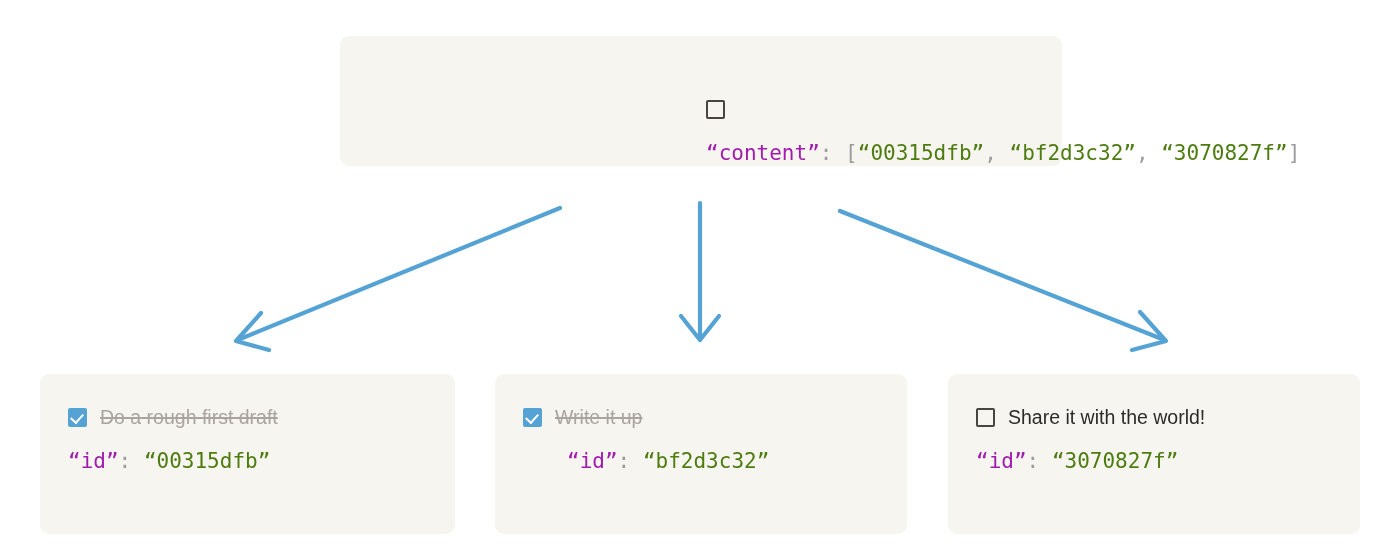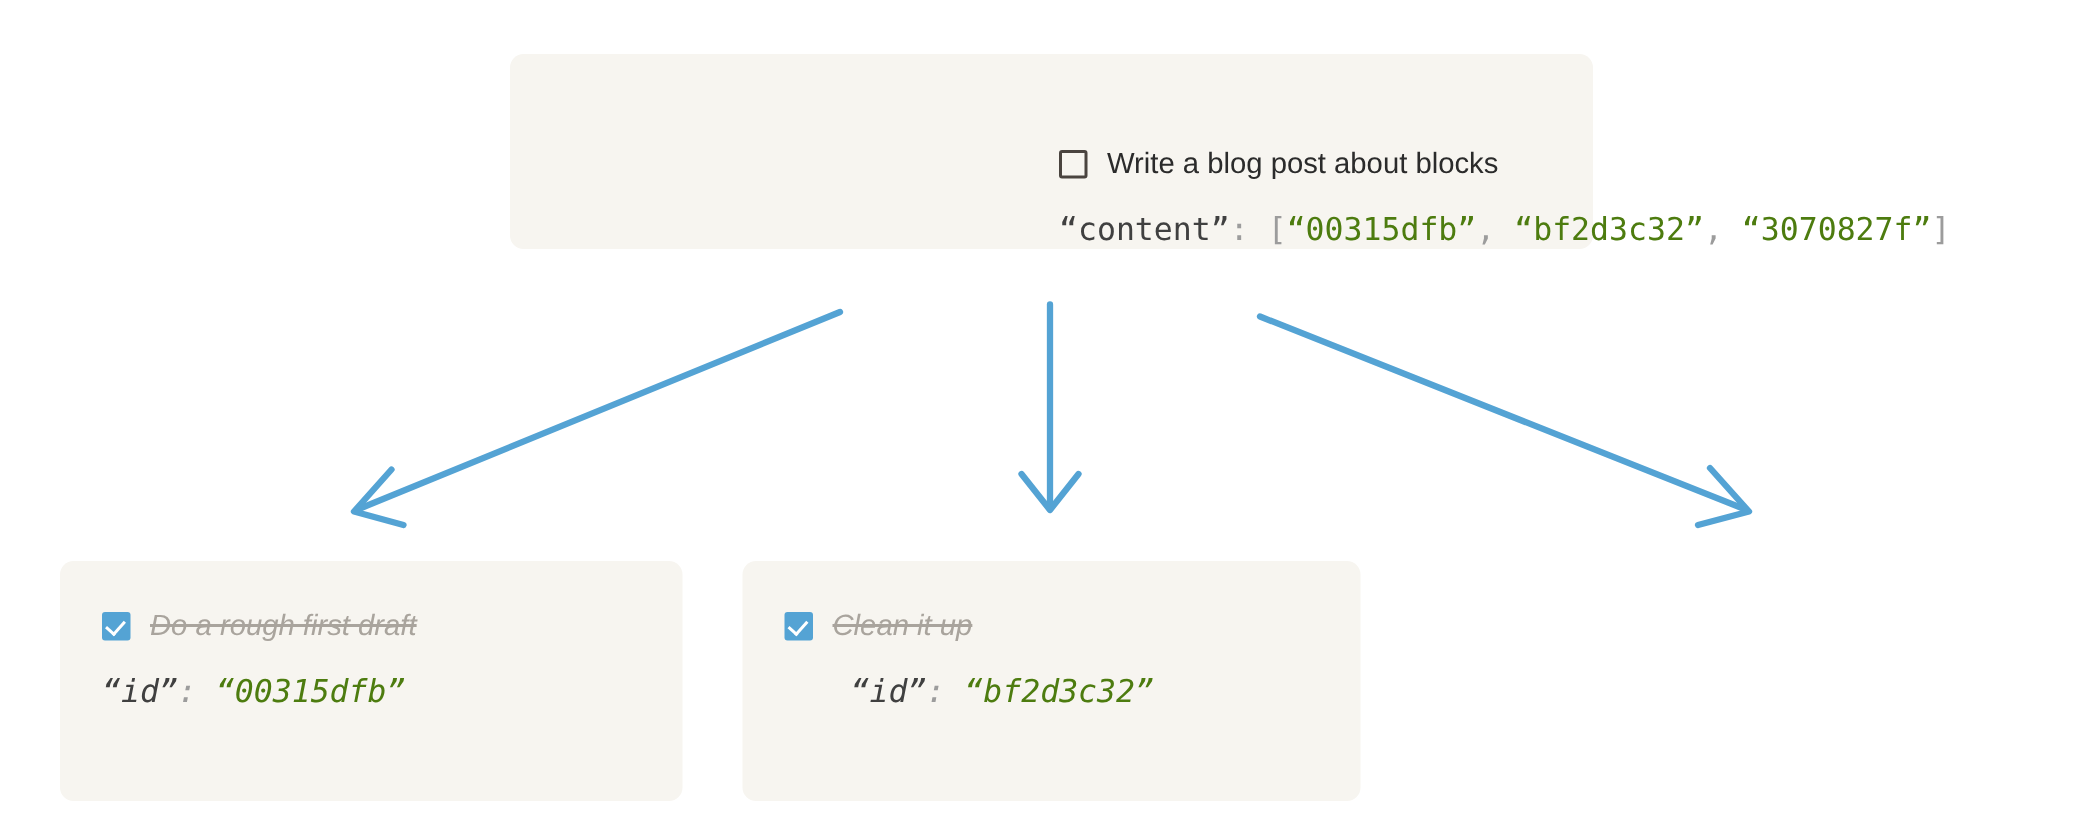--- a/index.html
+++ b/index.html
@@ -35,21 +35,20 @@
   .card-parent {
     left: 340px;
     top: 36px;
     width: 722px;
     height: 130px;
   }
 
   .card-child {
     top: 374px;
     height: 160px;
-    font-style: italic;
   }
   .card-child-1 { left: 40px;  width: 415px; }
   .card-child-2 { left: 495px; width: 412px; }
   .card-child-3 { left: 948px; width: 412px; }
 
   
   .task-row {
     position: absolute;
     display: flex;
     align-items: center;
@@ -107,21 +106,21 @@
     font-family: "DejaVu Sans Mono", "Liberation Mono", monospace;
     font-size: 21px;
     line-height: 21px;
     white-space: pre;
   }
   .card-parent .code-row { left: 366px; top: 107px; }
   .card-child-1 .code-row { left: 28px; top: 77px; }
   .card-child-2 .code-row { left: 28px; top: 77px; margin-left: 44px; }
   .card-child-3 .code-row { left: 28px; top: 77px; }
 
-  .tok-key   { color: #404040; }
+  .tok-key   { color: #a21caf; }
   .tok-str   { color: #4d7c0f; }
   .tok-punct { color: #9c9c9c; }
 
   
   #arrows {
     position: absolute;
     left: 0; top: 0;
     width: 1400px;
     height: 544px;
     pointer-events: none;
@@ -148,35 +147,41 @@
       <g>
         <line x1="840" y1="211" x2="1162" y2="339"></line>
         <polyline points="1140,312 1166,341 1132,350"></polyline>
       </g>
     </g>
   </svg>
 
   <div class="card card-parent">
     <div class="task-row">
       <span class="checkbox unchecked"></span>
-      <span class="task-label">Write a blog post about blocks</span>
     </div>
     <div class="code-row"><span class="tok-key">“content”</span><span class="tok-punct">:</span><span class="tok-punct"> [</span><span class="tok-str">“00315dfb”</span><span class="tok-punct">, </span><span class="tok-str">“bf2d3c32”</span><span class="tok-punct">, </span><span class="tok-str">“3070827f”</span><span class="tok-punct">]</span></div>
   </div>
 
   <div class="card card-child card-child-1">
     <div class="task-row">
       <span class="checkbox checked"></span>
       <span class="task-label done">Do a rough first draft</span>
     </div>
     <div class="code-row"><span class="tok-key">“id”</span><span class="tok-punct">:</span><span class="tok-punct"> </span><span class="tok-str">“00315dfb”</span></div>
   </div>
 
   <div class="card card-child card-child-2">
     <div class="task-row">
       <span class="checkbox checked"></span>
-      <span class="task-label done">Clean it up</span>
+      <span class="task-label done">Write it up</span>
     </div>
     <div class="code-row"><span class="tok-key">“id”</span><span class="tok-punct">:</span><span class="tok-punct"> </span><span class="tok-str">“bf2d3c32”</span></div>
   </div>
 
+  <div class="card card-child card-child-3">
+    <div class="task-row">
+      <span class="checkbox unchecked"></span>
+      <span class="task-label">Share it with the world!</span>
+    </div>
+    <div class="code-row"><span class="tok-key">“id”</span><span class="tok-punct">:</span><span class="tok-punct"> </span><span class="tok-str">“3070827f”</span></div>
+  </div>
 
 </div>
 
 </body></html>

